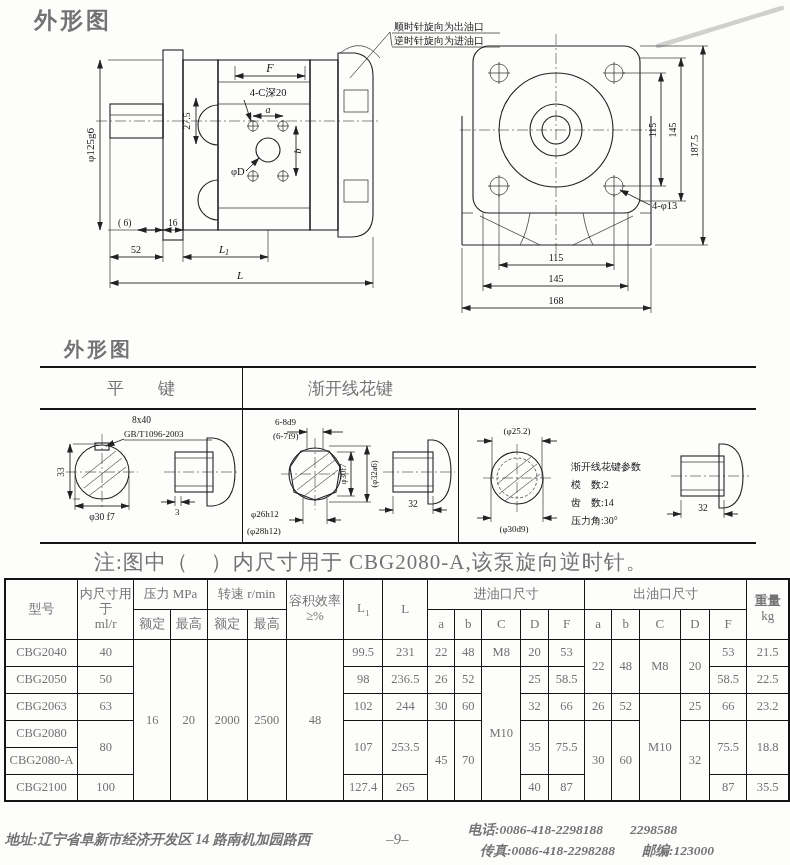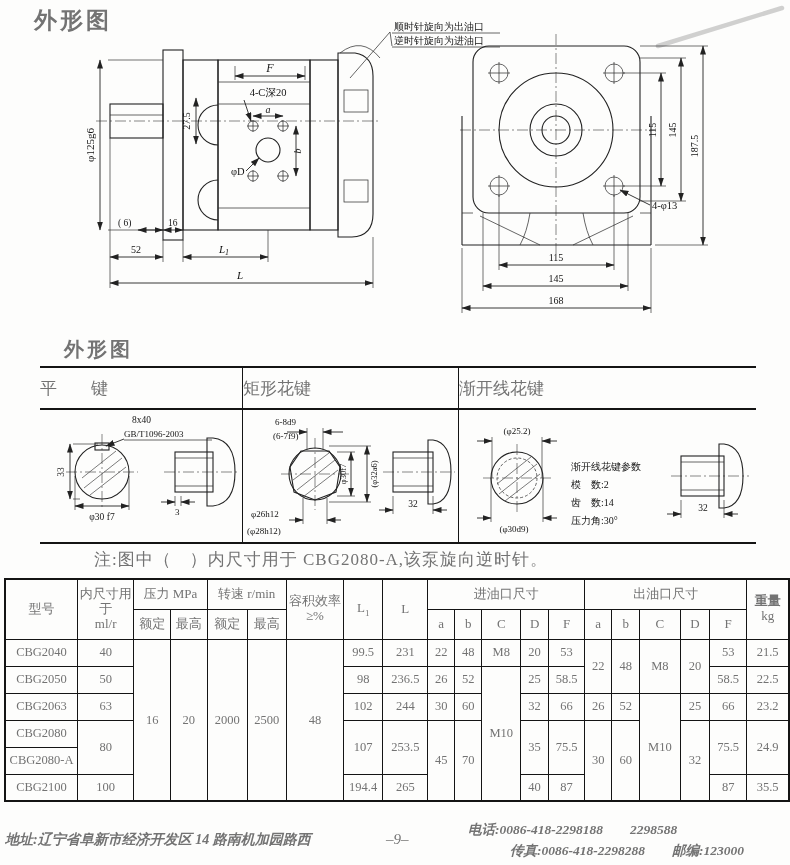--- a/index.html
+++ b/index.html
@@ -14,36 +14,36 @@
   .cl{fill:none;stroke:#555;stroke-width:0.7;stroke-dasharray:11 3 2 3;}
   .ext{stroke:#333;stroke-width:0.7;}
   .dim{stroke:#222;stroke-width:0.9;marker-start:url(#arw);marker-end:url(#arw);}
   .dime{stroke:#222;stroke-width:0.9;marker-end:url(#arw);}
   .hat{stroke:#444;stroke-width:0.7;}
   .drawing1{position:absolute;left:0;top:20px;}
   
   .keys{position:absolute;left:40px;top:366px;width:716px;border-top:2.2px solid #141414;border-bottom:2.2px solid #141414;}
   .keys .hdr{display:grid;grid-template-columns:202px 216px 298px;border-bottom:2.2px solid #141414;}
   .keys .bdy{display:grid;grid-template-columns:202px 216px 298px;text-align:right;}
-  .keys .hc{text-align:left;font-size:17px;padding:9px 0 8px 0;}
+  .keys .hc{text-align:center;font-size:17px;padding:9px 0 8px 0;}
   .keys .bc{height:132px;}
   .keys .v{border-left:1.6px solid #141414;}
-  .note{position:absolute;left:94px;top:548px;font-size:17px;letter-spacing:1px;}
+  .note{position:absolute;left:94px;top:548px;font-size:21px;letter-spacing:1px;}
   
   .spec{position:absolute;left:4px;top:578px;}
   table{border-collapse:collapse;border:2px solid #141414;}
   th,td{border:1px solid #141414;text-align:center;font-size:12.5px;font-weight:normal;
         padding:0 1px;line-height:1.15;}
   th{font-size:13px;}
   .hh{height:30px;} .br{height:27px;}
   sub{font-size:9px;}
   .footer-address{position:absolute;left:5px;top:831px;font-size:14px;font-style:italic;font-weight:bold;}
   .footer-page{position:absolute;left:386px;top:831px;font-size:15px;font-style:italic;}
   .footer-right{position:absolute;left:468px;top:820px;font-size:13.5px;font-style:italic;font-weight:bold;line-height:1.55;}
-  .footer-right .l2{margin-left:42px;}
+  .footer-right .l2{margin-left:12px;}
   .penmark{position:absolute;right:0;top:0;}
 </style>
 </head>
 <body>
 
 <div class="page">
 
   <svg class="penmark" width="150" height="55">
     <line x1="18" y1="46" x2="142" y2="8" stroke="#9a9a9a" stroke-width="4.5" stroke-linecap="round" opacity="0.45"></line>
   </svg>
@@ -214,21 +214,20 @@
       <line class="dim" x1="462" y1="288" x2="651" y2="288"></line>
       <text font-size="10" text-anchor="middle" x="556" y="284">168</text>
     </g>
   </svg>
 
   <div class="title-mid">外形图</div>
 
   <div class="keys">
     <div class="hdr">
       <div class="hc">平　　键</div>
-      <div class="hc v">矩形花键</div>
       <div class="hc v">渐开线花键</div>
     </div>
     <div class="bdy">
 
       <div class="bc">
         <svg width="202" height="132" viewBox="0 0 202 132">
           <line class="cl" x1="26" y1="62" x2="98" y2="62"></line>
           <line class="cl" x1="62" y1="24" x2="62" y2="100"></line>
           <circle class="oln" cx="62" cy="62" r="27"></circle>
           <rect class="oln" x="55" y="33" width="14" height="7" fill="#fdfdfc"></rect>
@@ -450,29 +449,29 @@
         <td rowspan="2">107</td>
         <td rowspan="2">253.5</td>
         <td rowspan="3">45</td>
         <td rowspan="3">70</td>
         <td rowspan="2">35</td>
         <td rowspan="2">75.5</td>
         <td rowspan="3">30</td>
         <td rowspan="3">60</td>
         <td rowspan="3">32</td>
         <td rowspan="2">75.5</td>
-        <td rowspan="2">24.9</td>
+        <td rowspan="2">18.8</td>
       </tr>
       <tr class="br">
         <td>CBG2080-A</td>
       </tr>
       <tr class="br">
         <td>CBG2100</td>
         <td>100</td>
-        <td>194.4</td>
+        <td>127.4</td>
         <td>265</td>
         <td>40</td>
         <td>87</td>
         <td>87</td>
         <td>35.5</td>
       </tr>
     </tbody>
       </table>
   </div>
 

